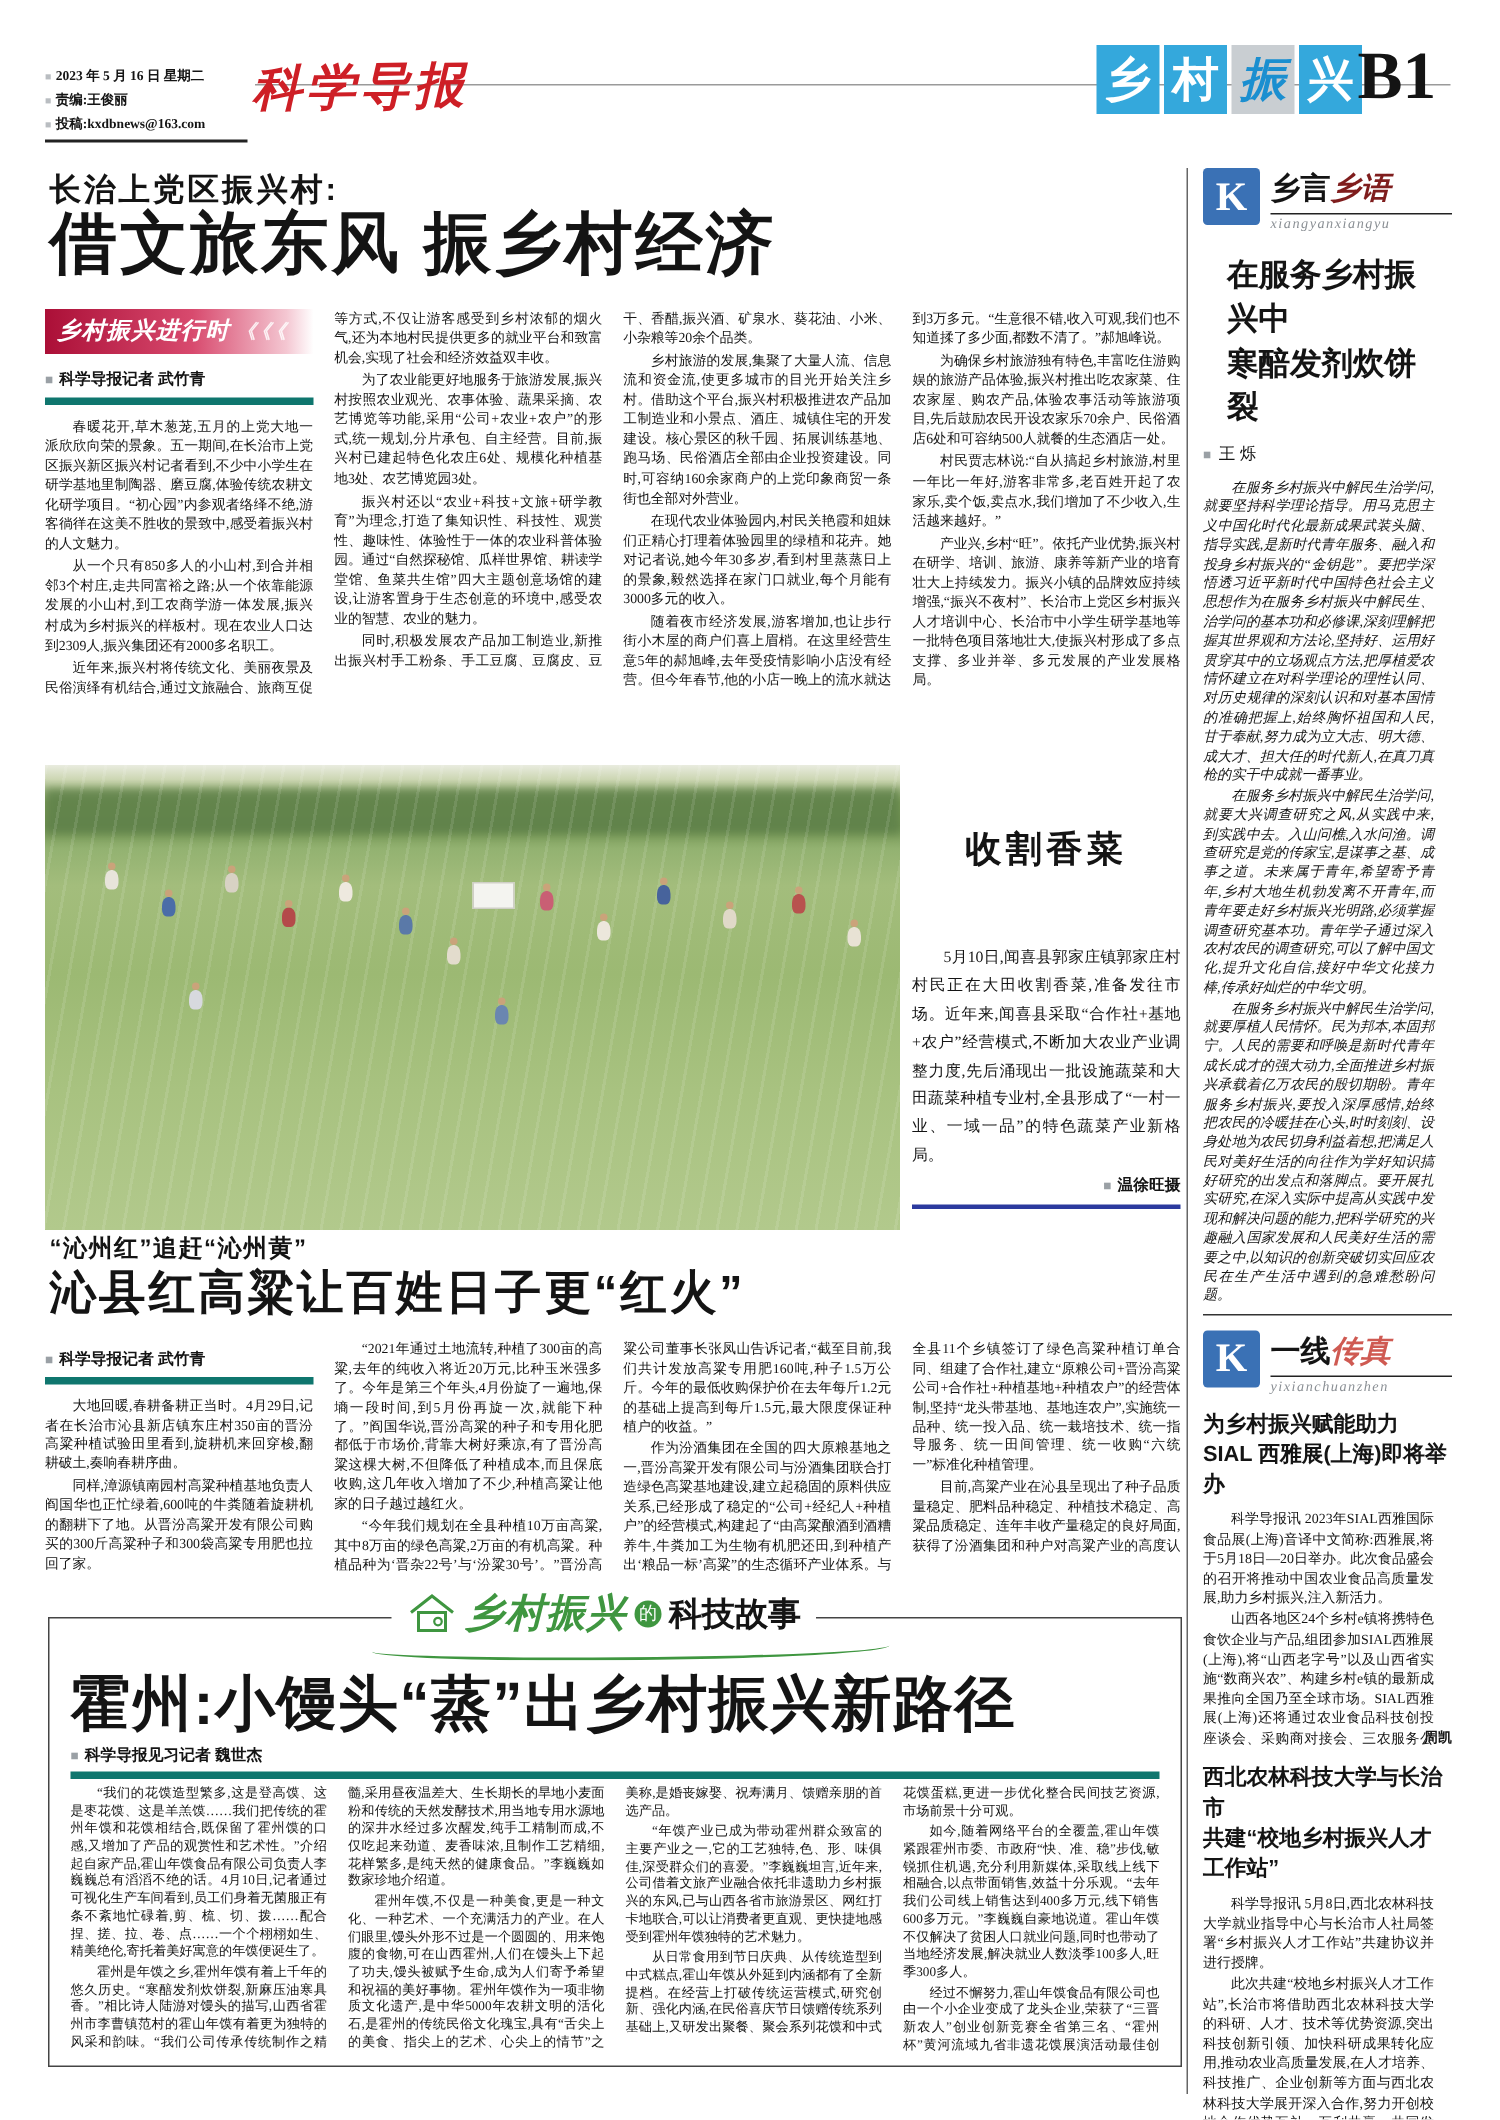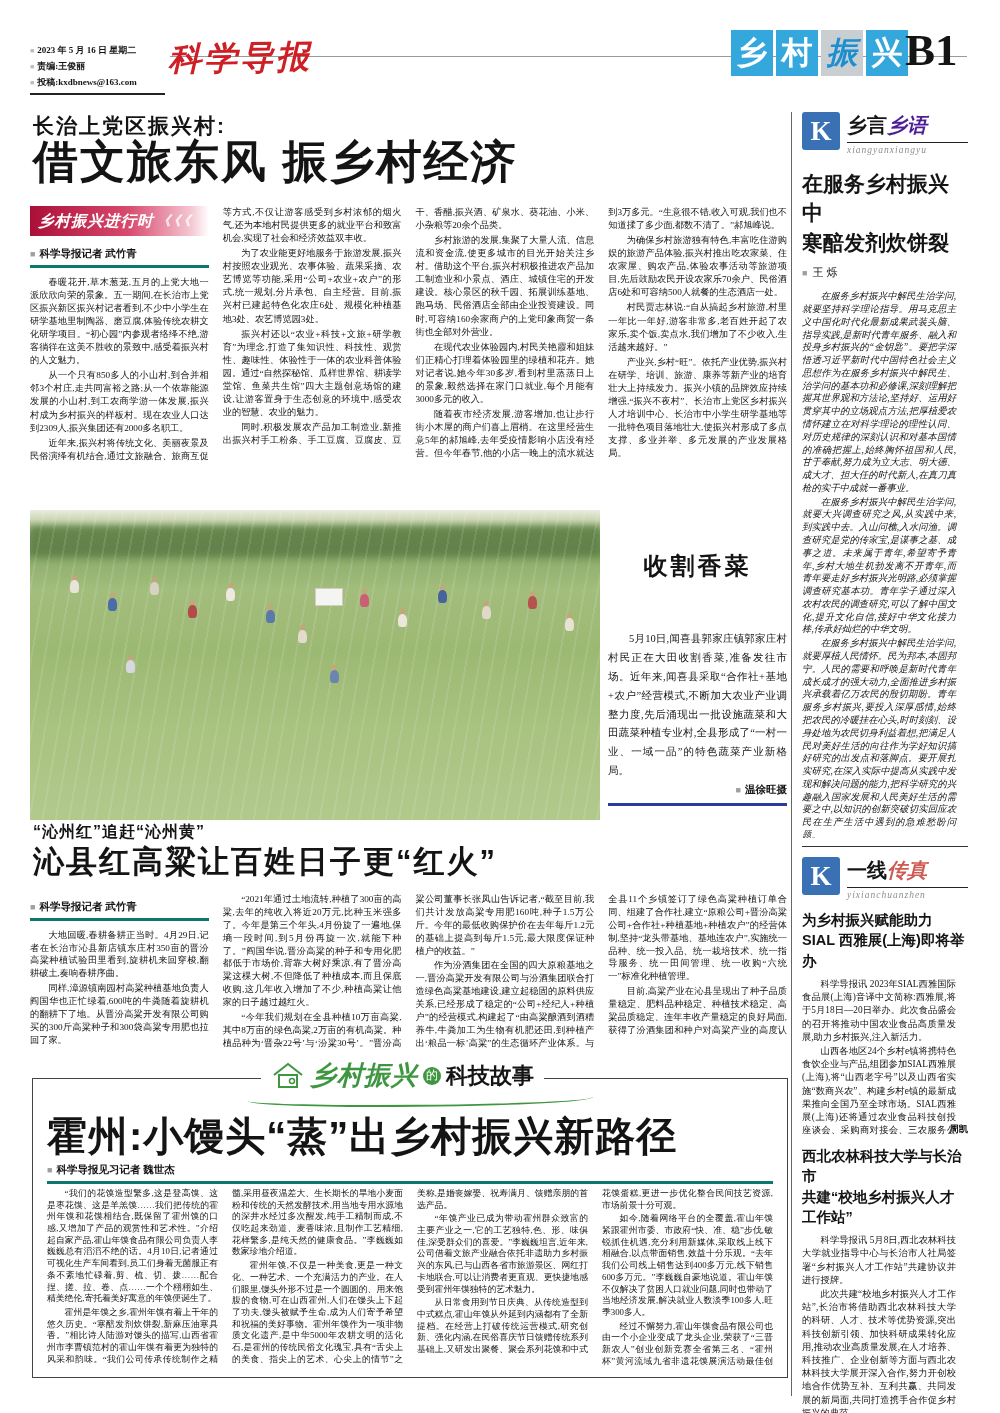--- a/index.html
+++ b/index.html
@@ -20,21 +20,21 @@
         justify-content:center;font-size:31px;font-weight:900;font-family:"Liberation Sans",sans-serif}
   .tile.alt{background:#c9ced2;color:#1b8fd0;font-style:italic;font-family:"Liberation Serif",serif}
   .pageno{left:905px;top:24px;font-size:45px;font-weight:900;font-family:"Liberation Serif",serif}
 
   .vrule{left:791px;top:112px;width:1px;height:1284px;background:#666}
 
   
   .kicker{font-family:"Liberation Sans",sans-serif;font-weight:600;font-size:21px;letter-spacing:2px}
   .headline{font-family:"Liberation Sans",sans-serif;font-weight:900;line-height:1.15;letter-spacing:2px}
   .byline{font-family:"Liberation Sans",sans-serif;font-weight:bold;font-size:10.5px;margin:6px 0 8px;
-          border-bottom:3px solid #0f766e;padding-bottom:4px;text-indent:0}
+          border-bottom:5px solid #0f766e;padding-bottom:4px;text-indent:0}
   .byline .sq,.credit .sq,.photo-credit .sq{color:#9aa0a5;font-size:9px;margin-right:4px}
   .cols{column-gap:14px;text-align:justify;overflow:hidden}
   .cols p{margin:0 0 2px 0;text-indent:2em}
 
   
   .lead-kicker{left:33px;top:112px}
   .lead-headline{left:33px;top:136px;font-size:45px}
   .lead-cols{left:30px;top:206px;width:757px;height:300px;column-count:4;font-size:9.2px;line-height:1.42}
   .banner{height:30px;background:linear-gradient(90deg,#ab0f37 0%,#d84a6e 55%,#f4c7d2 90%,#fff 100%);
           color:#fff;font-family:"Liberation Sans",sans-serif;font-style:italic;font-weight:bold;
@@ -81,25 +81,25 @@
   
   .sidebar{left:802px;top:112px;width:166px}
   .sb-head{display:flex;align-items:flex-start;gap:7px}
   .klogo{width:38px;height:38px;background:#3a71b5;color:#fff;display:flex;align-items:center;
          justify-content:center;font-size:27px;font-weight:900;font-family:"Liberation Serif",serif;
          border-radius:3px;flex:0 0 auto}
   .sb-title{flex:1}
   .sb-title-row{font-size:20px;font-weight:900;font-family:"Liberation Sans",sans-serif;
                 border-bottom:1.5px solid #222;padding-bottom:3px;white-space:nowrap}
   .sb-title-row .color{font-family:"Liberation Serif",serif;font-style:italic}
-  .sb1 .color{color:#4c1d95}
+  .sb1 .color{color:#7f1d1d}
   .sb2 .color{color:#cf5a52}
   .pinyin{font-size:9.5px;font-style:italic;color:#8a8f94;letter-spacing:1px;margin-top:2px}
   .sb-headline{font-family:"Liberation Sans",sans-serif;font-weight:800;line-height:1.4}
-  .sb1 .sb-headline{font-size:21px;margin:14px 0 8px}
+  .sb1 .sb-headline{font-size:21px;margin:14px 16px 8px}
   .sb-author{font-family:"Liberation Sans",sans-serif;font-weight:normal;font-size:11px;margin:4px 0 10px}
   .sb-author .sq{color:#9aa0a5;font-size:9px;margin-right:5px}
   .essay{height:548px;overflow:hidden;font-style:italic;font-size:9.4px;line-height:1.36;text-align:justify}
   .essay p,.sb-body p{margin:0 12px 1px 0;text-indent:2em}
   .sb-divider{height:1px;background:#333;margin:8px 0 10px}
   .sb2 .sb-headline,.sb3 .sb-headline{font-size:14.5px;margin:10px 0 7px}
   .sb-body{font-size:9.3px;line-height:1.42;text-align:justify;overflow:hidden}
   .sb2 .sb-body{height:158px}
   .sb3 .sb-body{height:196px}
   .credit{text-align:right;font-weight:bold;margin-top:-13px;font-size:9.3px}

